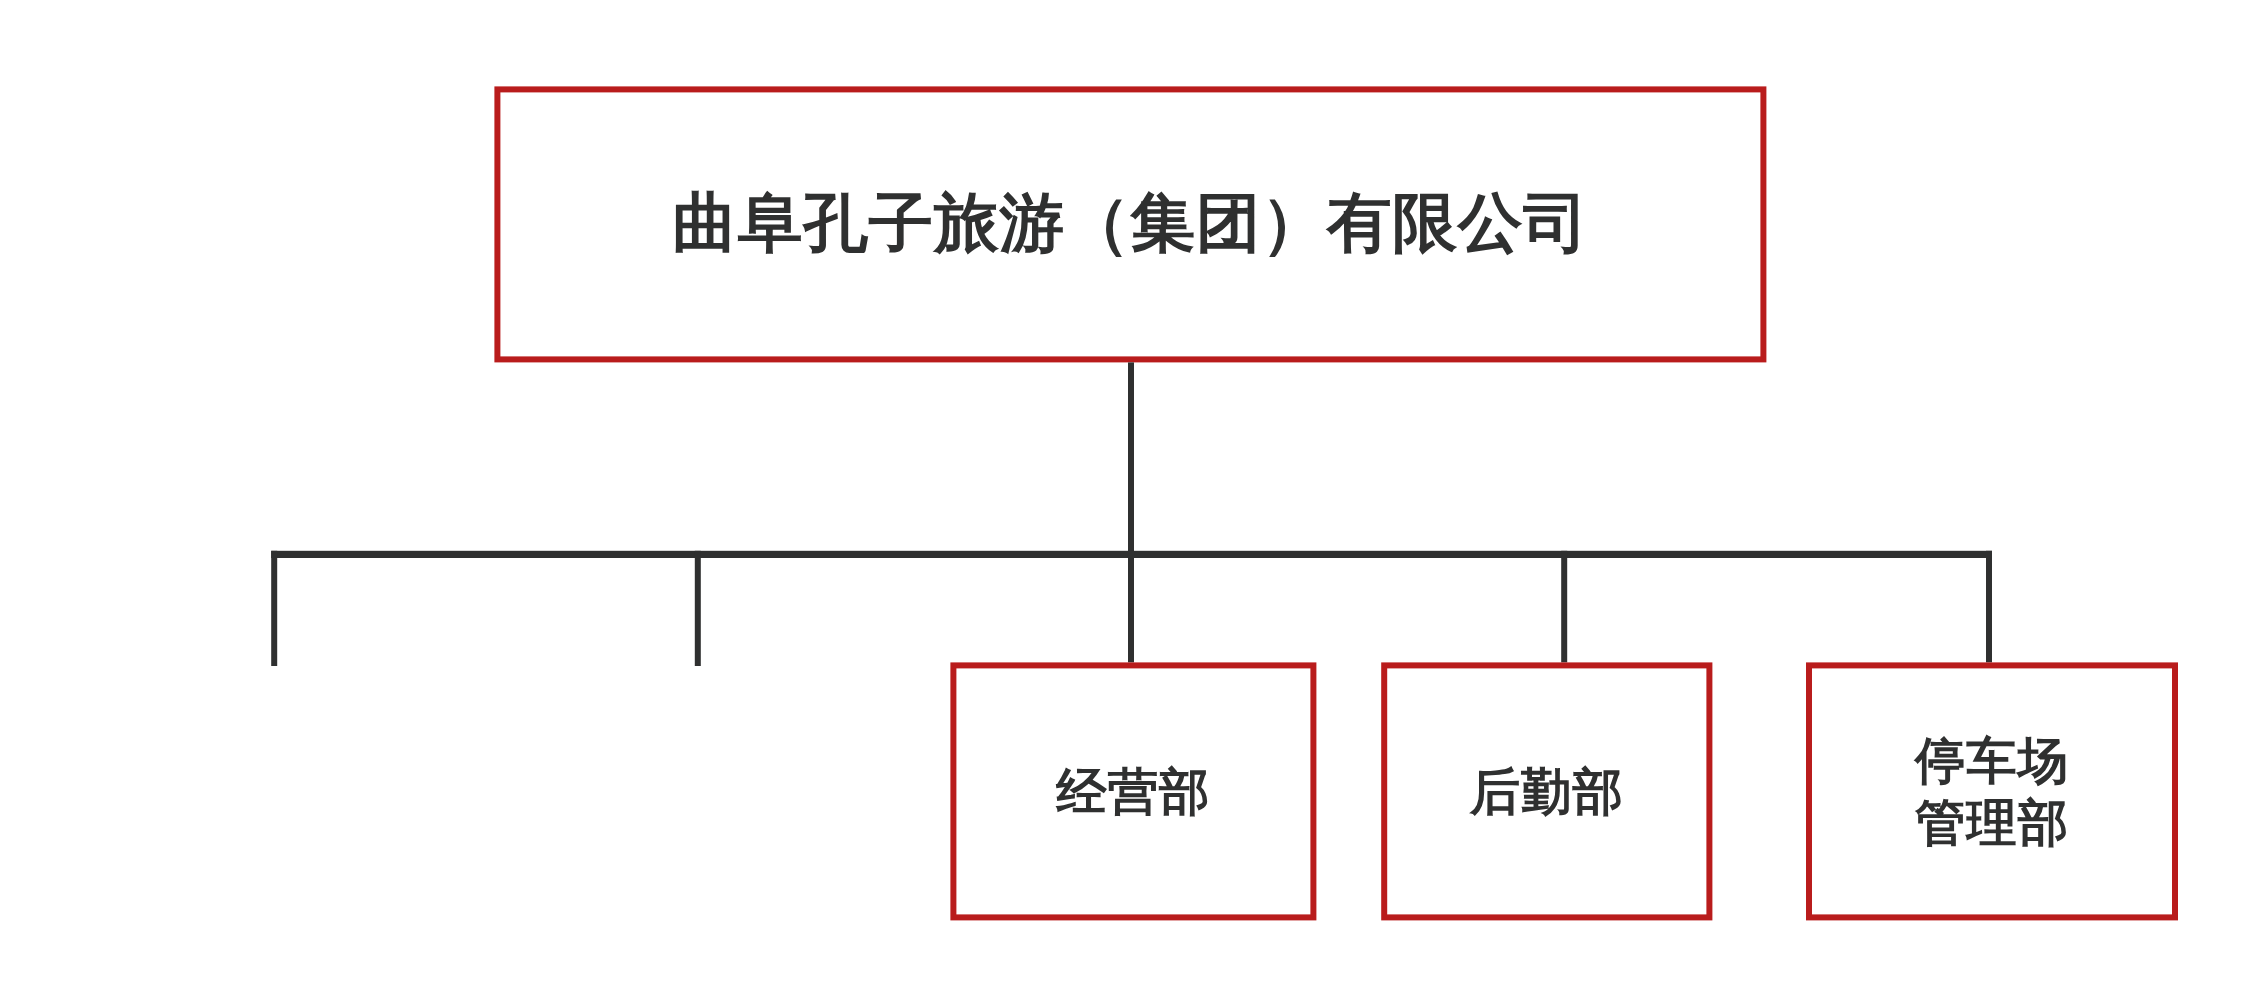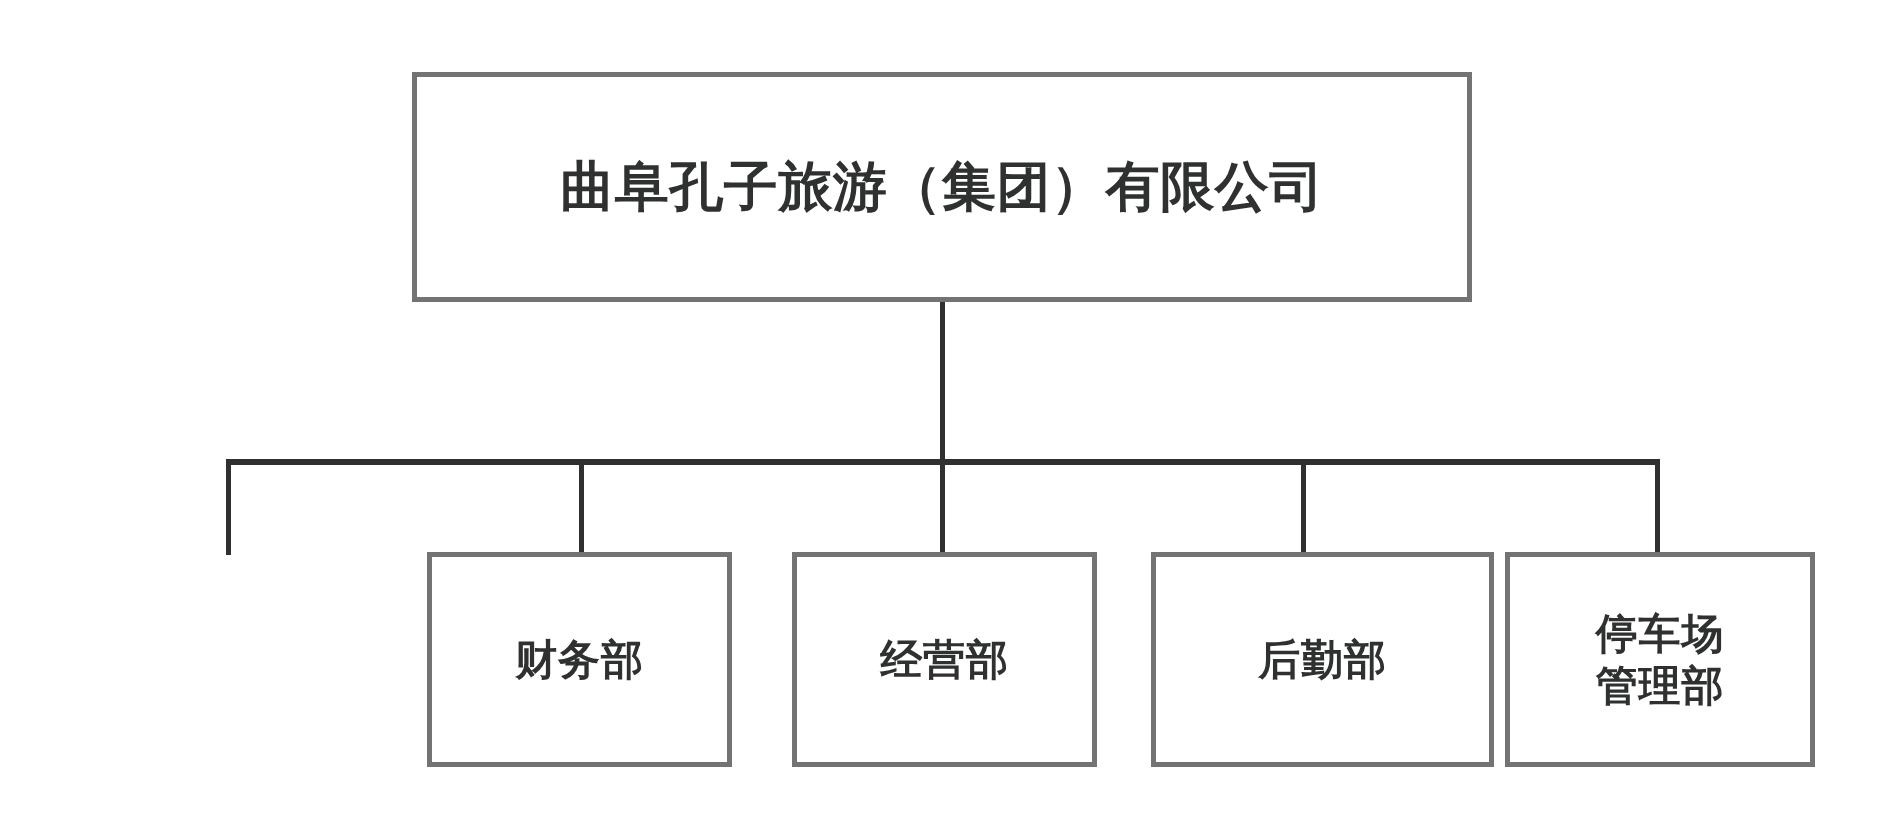--- a/index.html
+++ b/index.html
@@ -17,21 +17,21 @@
     height: 840px;
     background: #ffffff;
     overflow: hidden;
   }
 
   
   .node {
     position: absolute;
     box-sizing: border-box;
     background: #ffffff;
-    border: 5px solid #737373;
+    border: 5px solid #b91c1c;
     display: flex;
     align-items: center;
     justify-content: center;
     text-align: center;
   }
   .node-label {
     color: #2f3030;
     font-weight: 700;
     line-height: 1.22;
     letter-spacing: 0.02em;
@@ -54,21 +54,21 @@
     height: 215px;
     border-width: 5px;
   }
   .leaf-node .node-label {
     font-size: 42px;
   }
 
   #leaf-node-0 { left: 74px;   width: 305px; }
   #leaf-node-1 { left: 427px;  width: 305px; }
   #leaf-node-2 { left: 792px;  width: 305px; }
-  #leaf-node-3 { left: 1151px; width: 343px; }
+  #leaf-node-3 { left: 1151px; width: 276px; }
   #leaf-node-4 { left: 1505px; width: 310px; }
 
   
   .conn {
     position: absolute;
     background: #2f3030;
   }
   .conn-v { width: 5px; }
   .conn-h { height: 6px; }
 
@@ -104,23 +104,20 @@
   <div class="conn conn-v" id="trunk"></div>
   <div class="conn conn-h" id="bus"></div>
 
   <div class="conn conn-v drop" id="drop-0"></div>
   <div class="conn conn-v drop" id="drop-1"></div>
   <div class="conn conn-v drop" id="drop-2"></div>
   <div class="conn conn-v drop" id="drop-3"></div>
   <div class="conn conn-v drop" id="drop-4"></div>
 
 
-  <div class="node leaf-node" id="leaf-node-1">
-    <span class="node-label">财务部</span>
-  </div>
 
   <div class="node leaf-node" id="leaf-node-2">
     <span class="node-label">经营部</span>
   </div>
 
   <div class="node leaf-node" id="leaf-node-3">
     <span class="node-label">后勤部</span>
   </div>
 
   <div class="node leaf-node" id="leaf-node-4">

